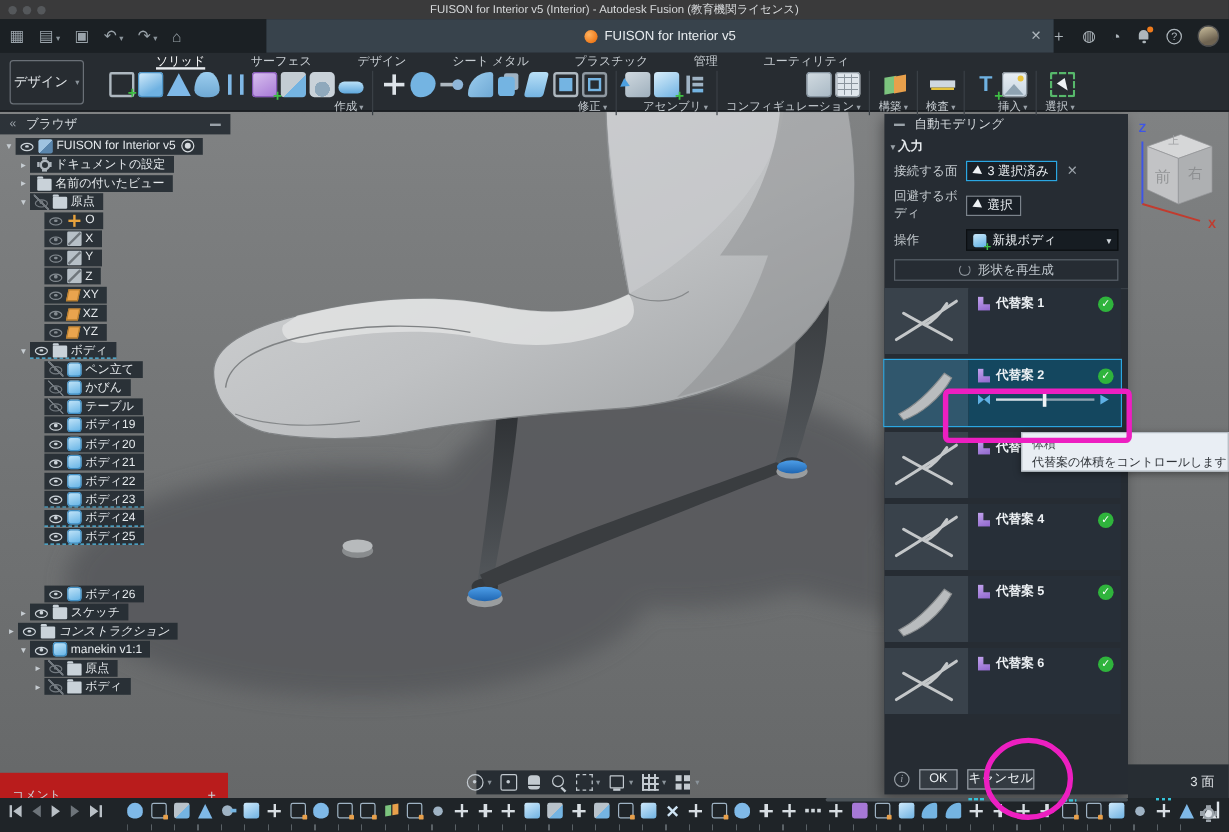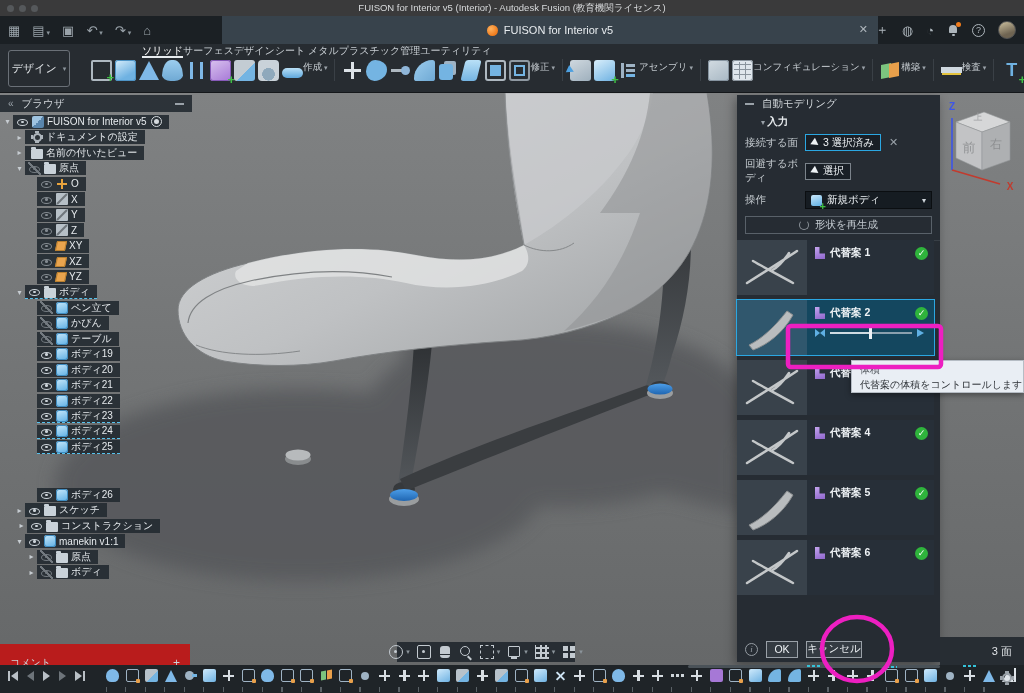--- a/index.html
+++ b/index.html
@@ -23,25 +23,25 @@
   .rightcluster{position:absolute;right:8px;top:0;height:28px;display:flex;align-items:center;gap:13px;color:#aeb6bc;font-size:13px}
   .bell{position:relative;width:12px;height:12px}
   .bell::before{content:"";position:absolute;left:2px;top:1px;width:8px;height:8px;border-radius:5px 5px 1px 1px;background:#aeb6bc}
   .bell::after{content:"";position:absolute;left:5px;top:9.5px;width:2.5px;height:2.5px;border-radius:50%;background:#aeb6bc}
   .bell .dot{position:absolute;right:-2px;top:-2px;width:5px;height:5px;border-radius:50%;background:#ef7b1c}
   .helpc{width:13px;height:13px;border:1.2px solid #aeb6bc;border-radius:50%;font-size:9px;line-height:11px;text-align:center}
   .avatar{width:18px;height:18px;border-radius:50%;background:linear-gradient(160deg,#cbbf9e,#6f6452 70%);border:1px solid #555}
   
   .ribbon{left:0;top:44px;width:1024px;height:49px;background:#272c31;border-bottom:1px solid #15181b;z-index:7}
   .designbtn{position:absolute;left:8px;top:6px;width:62px;height:37px;border:1px solid #6a7077;border-radius:3px;color:#dfe3e6;font-size:11px;display:flex;align-items:center;justify-content:center;gap:4px}
-  .rtabs{position:absolute;left:142px;top:0;display:flex;height:14px}
+  .rtabs{position:absolute;left:130px;top:0;display:flex;gap:38px;height:14px}
   .rtab{font-size:10px;color:#c8ced3;padding-bottom:1px}
   .rtab.active{color:#fff;border-bottom:2px solid #e8ecef}
   .rgroups{position:absolute;left:84px;top:15px;display:flex;align-items:flex-start}
-  .rgroup{display:flex;flex-direction:row;align-items:flex-start;padding:0 7px;border-right:1px solid #3a4046}
+  .rgroup{display:flex;flex-direction:column;align-items:flex-end;padding:0 7px;border-right:1px solid #3a4046}
   .rgroup:last-child{border-right:none}
   .ricons{display:flex;gap:3px;height:22px;align-items:center}
   .rlabel{font-size:9.5px;color:#c6ccd1;margin-top:2px;white-space:nowrap}
   .rlabel::after{content:" ▾";font-size:7px;color:#9aa2a9}
   .ric{width:21px;height:21px;border-radius:3px;position:relative;flex:none}
   .ric-sketch{border:2px solid #aeb8c0;border-radius:2px}
   .ric-sketch::after,.ric-mesh::after,.ric-joint2::after,.ric-textT::after{content:"+";position:absolute;right:-4px;bottom:-6px;color:#3fbf44;font-weight:bold;font-size:13px}
   .ric-cube{background:linear-gradient(150deg,#d8eefb,#6fb2e2 70%);box-shadow:inset 0 0 0 1px #4e94c6}
   .ric-cone{width:0;height:0;border-left:10px solid transparent;border-right:10px solid transparent;border-bottom:19px solid #7fb9e8;border-radius:0}
   .ric-loft{background:linear-gradient(#9ccdee,#6fa9d4);border-radius:50% 50% 45% 45%/80% 80% 30% 30%}
@@ -119,21 +119,21 @@
   .ticon.axis{background:#b7c0c7;border-radius:1px}
   .ticon.axis::before{content:"";position:absolute;left:-1px;top:5px;width:14px;height:2px;background:#6f767c;transform:rotate(-45deg)}
   .ticon.plane{background:#e9a44e;border:1px solid #b97f2f;width:10px;height:10px;transform:skewX(-12deg);margin-top:1px}
   .ticon.body,.ticon.linked{background:linear-gradient(160deg,#c9e8fa,#5fb0e4);border-radius:3px;box-shadow:inset 0 0 0 1px #3f8cc0}
   .record{width:11px;height:11px;border:1.5px solid #d5dade;border-radius:50%;margin-left:5px;position:relative;flex:none}
   .record::after{content:"";position:absolute;inset:2px;background:#d5dade;border-radius:50%}
   
   .dialog{left:737px;top:95px;width:203px;height:567px;background:#262c33;z-index:5;box-shadow:-2px 3px 10px rgba(0,0,0,.35);font-size:10.5px;color:#c3c9ce}
   .dheader{height:18px;display:flex;align-items:center;padding:0 8px;gap:8px;color:#d5dade;font-size:10.5px}
   .dheader .min{width:9px;height:2px;background:#9aa2a9}
-  .dsec{padding:2px 24px;font-size:10.5px;font-weight:bold;color:#e6eaed}
+  .dsec{padding:2px 5px;font-size:10.5px;font-weight:bold;color:#e6eaed}
   .dsec::before{content:"▾ ";font-size:8px;color:#9aa2a9}
   .drow{display:flex;align-items:center;padding:3px 8px}
   .dlabel{width:60px;flex:none}
   .selchip{display:inline-flex;align-items:center;gap:4px;border:1.5px solid #2ba7e2;background:rgba(15,22,28,.55);padding:1px 6px;height:17px;color:#eef2f5}
   .selchip.gray{border:1px solid #7b838b}
   .cursor-arrow{width:0;height:0;border-top:4px solid transparent;border-bottom:4px solid transparent;border-left:7px solid #eef2f5;transform:rotate(35deg);flex:none}
   .clearx{margin-left:8px;color:#9aa2a9;font-size:11px}
   .opselect{flex:1;display:flex;align-items:center;gap:5px;background:#161c22;border:1px solid #0b0e11;height:18px;padding:0 5px;color:#eef2f5}
   .opselect .bodyic{width:11px;height:11px;border-radius:2px;background:linear-gradient(160deg,#c9e8fa,#5fb0e4);position:relative;flex:none}
   .opselect .bodyic::after{content:"+";position:absolute;right:-4px;bottom:-6px;color:#3fbf44;font-weight:bold;font-size:11px}
@@ -623,21 +623,21 @@
         </span>
       </div>
       <div class="trow" style="padding-left: 14px;">
         <span class="chev r"></span>
         <span class="chip">
           <span class="eye on"></span>
           <span class="ticon folder"></span>
           <span class="tlabel">スケッチ</span>
         </span>
       </div>
-      <div class="trow" style="padding-left: 16px;">
+      <div class="trow" style="padding-left: 4px; font-style: italic;">
         <span class="chev r"></span>
         <span class="chip">
           <span class="eye on"></span>
           <span class="ticon folder"></span>
           <span class="tlabel">コンストラクション</span>
         </span>
       </div>
       <div class="trow" style="padding-left: 14px;">
         <span class="chev v"></span>
         <span class="chip">

